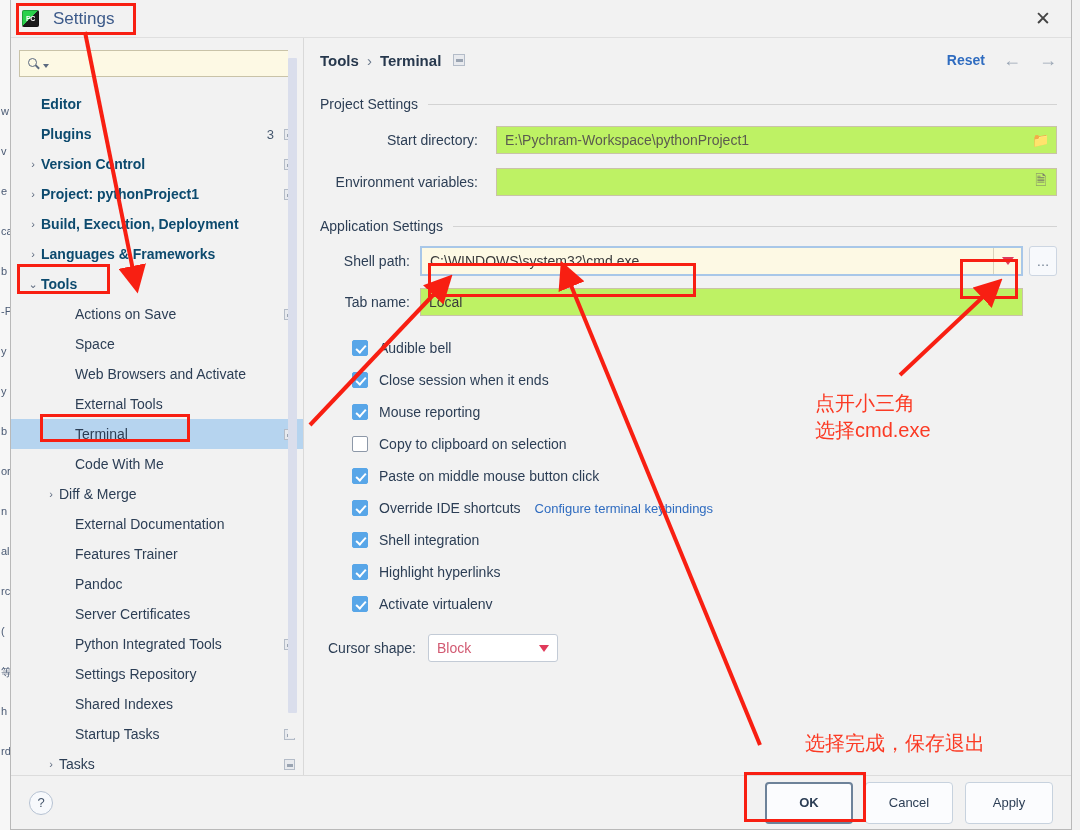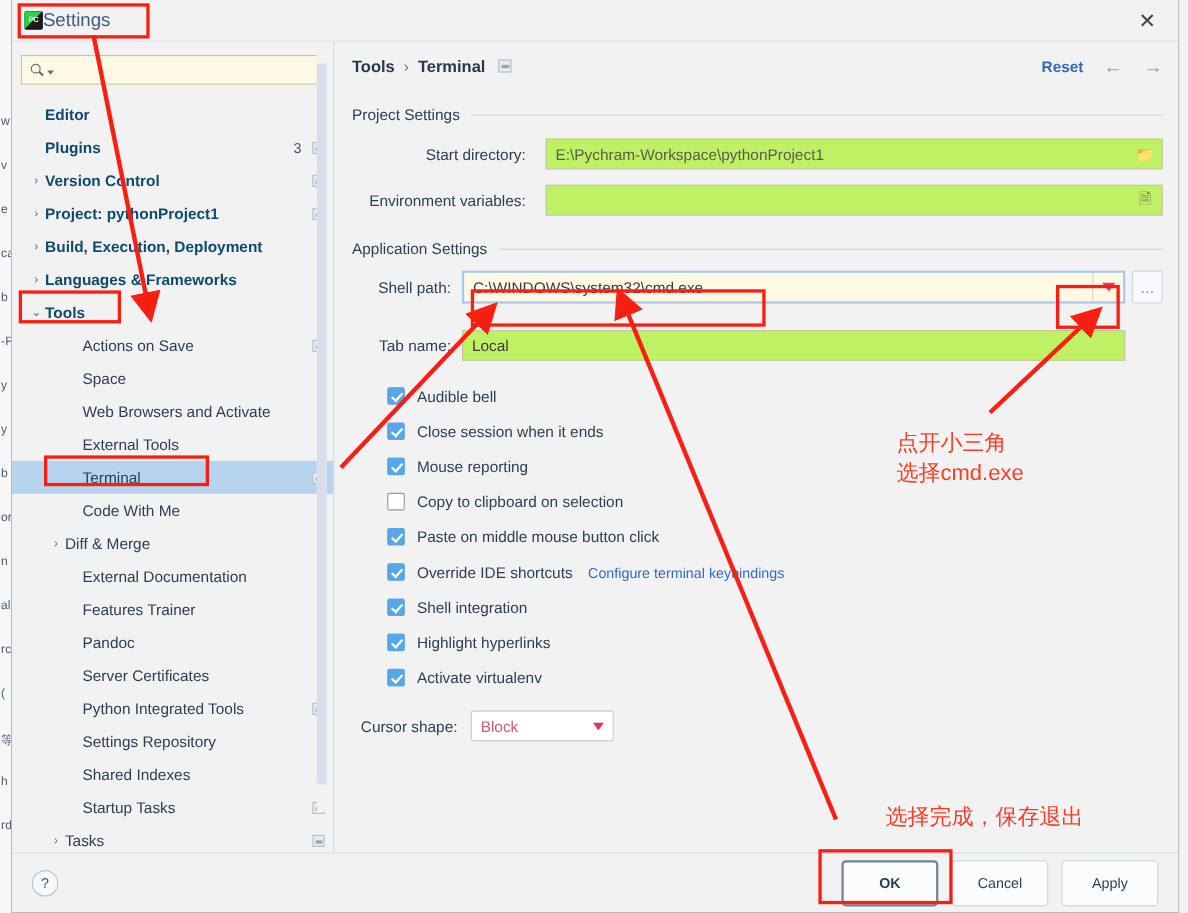--- a/index.html
+++ b/index.html
@@ -45,21 +45,21 @@
     position: relative; flex: none;
     box-shadow: inset 0 0 0 1px rgba(0,0,0,.25);
   }
   #app-icon::after {
     content: "PC"; position: absolute; left: 0; top: 0; right: 0; bottom: 0;
     font-size: 7px; color: #fff; font-weight: bold;
     display: flex; align-items: center; justify-content: center;
     letter-spacing: -.3px;
   }
   #dialog-title {
-    font-size: 17px; color: #3c5a8a;
+    margin-left: 14px; font-size: 17px; color: #3c5a8a;
   }
   #close-btn {
     position: absolute; right: 0; top: 0; width: 56px; height: 37px;
     display: flex; align-items: center; justify-content: center;
     font-size: 19px; color: #444; cursor: pointer;
   }
 
   
   #content { display: flex; height: 737px; }
 
@@ -437,21 +437,21 @@
         <div class="field-label" style="width:100px;padding-right:10px">Shell path:</div>
         <div id="shellpath-combo">
           <div id="shellpath-value">C:\WINDOWS\system32\cmd.exe</div>
           <div id="shellpath-arrow">
               <span class="tri"></span>
             </div>
         </div>
         <div id="shellpath-ellipsis">…</div>
       </div>
 
-      <div class="field-row" style="margin-top:24px">
+      <div class="field-row" style="margin-top:12px">
         <div class="field-label" style="width:100px;padding-right:10px">Tab name:</div>
         <div class="text-field" style="flex:1;margin-right:34px">
           <span class="val" style="color:#3b3b3b">Local</span>
         </div>
       </div>
 
       <div id="checkbox-list">
           <div class="cb-row">
             <span class="cb on"></span>
             <span class="cb-label">Audible bell</span>

